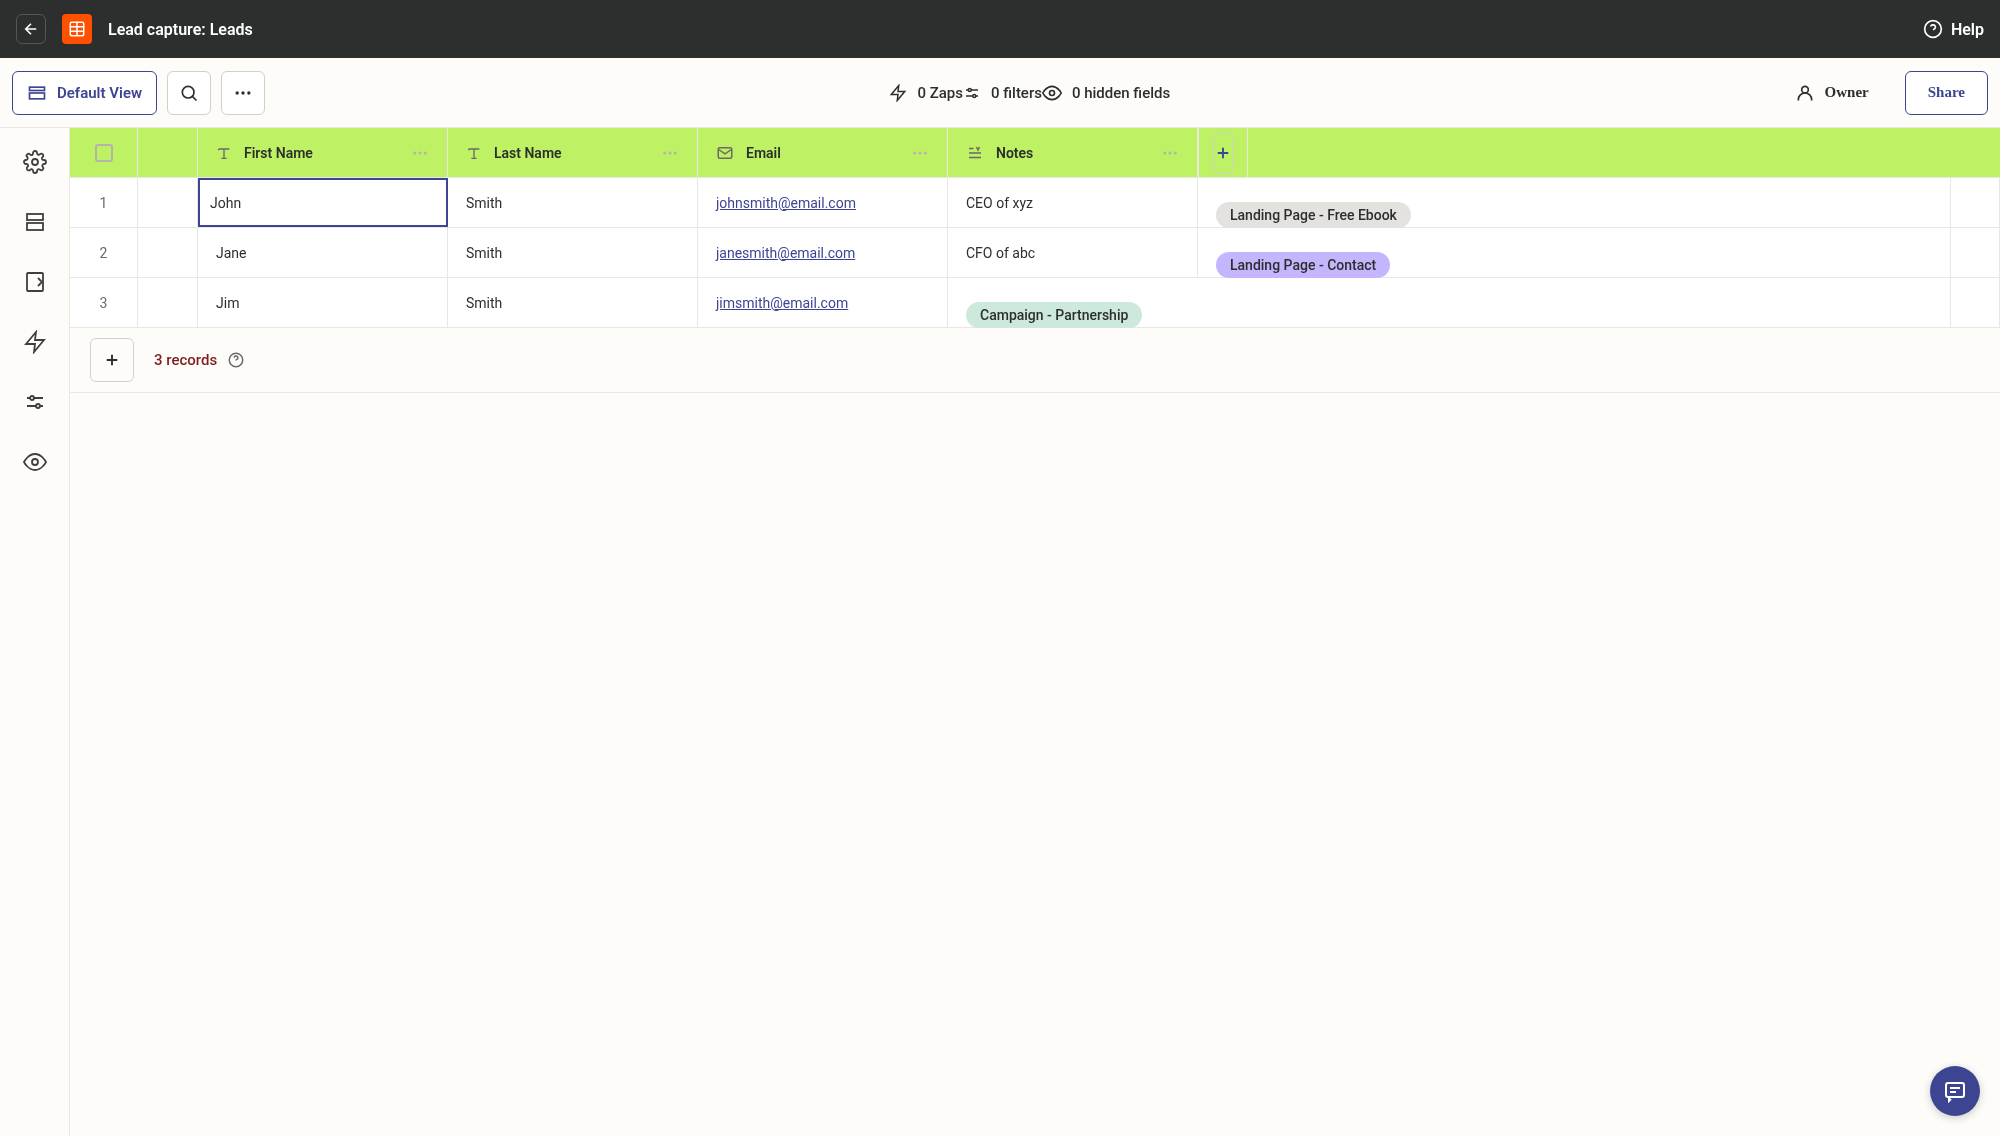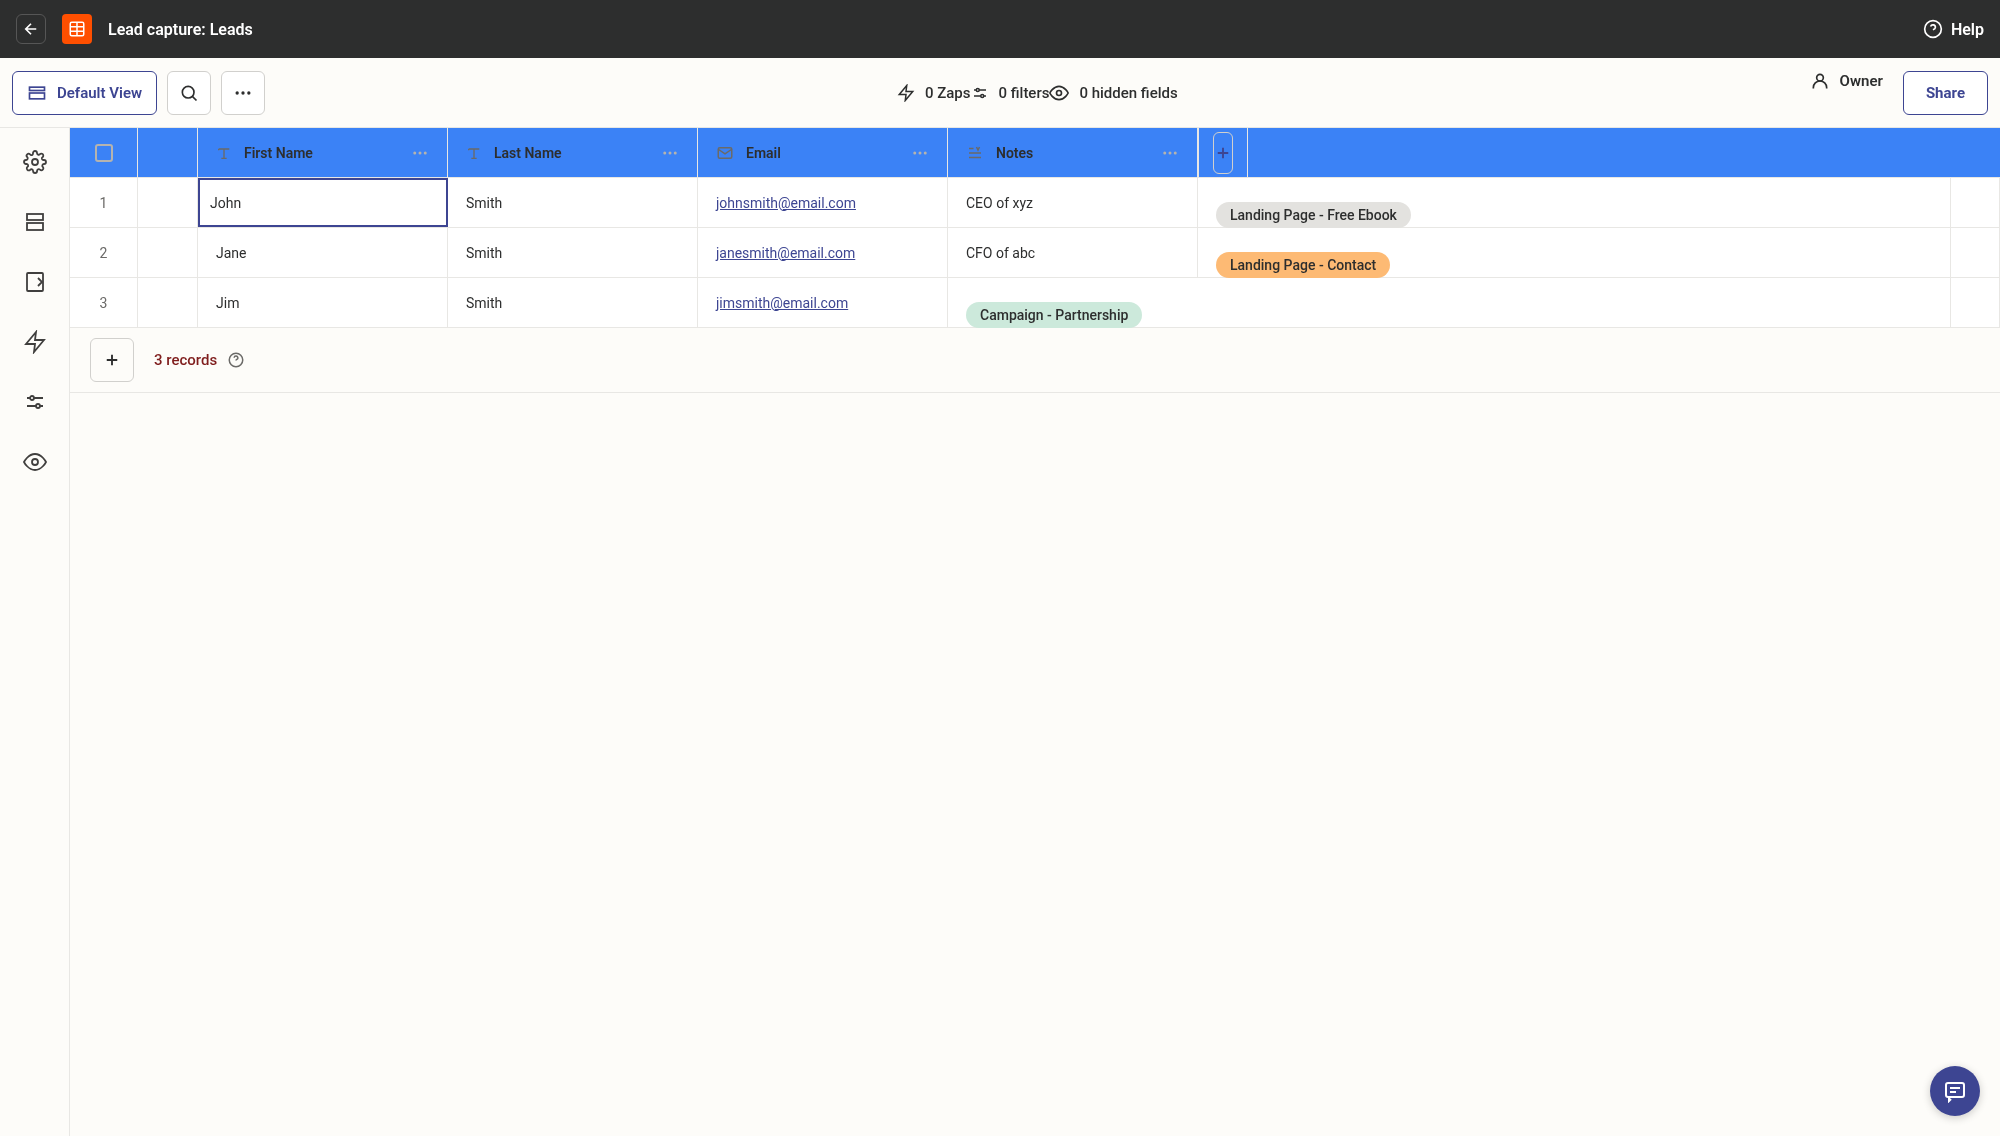--- a/index.html
+++ b/index.html
@@ -10,53 +10,53 @@
 .back-btn { width: 30px; height: 30px; border: 1.5px solid #565656; border-radius: 6px; display: flex; align-items: center; justify-content: center; cursor: pointer; }
 .app-icon { width: 30px; height: 30px; background: #ff4f00; border-radius: 4px; display: flex; align-items: center; justify-content: center; }
 .page-title { color: #fff; font-size: 16px; font-weight: 600; }
 .header-spacer { flex: 1; }
 .help-btn { display: flex; align-items: center; gap: 8px; color: #fff; font-size: 16px; font-weight: 600; cursor: pointer; }
 
 
 .toolbar { height: 70px; display: flex; align-items: center; padding: 0 12px; gap: 10px; border-bottom: 1px solid #e8e7e4; background: #fdfcf9; }
 .toolbar-left { display: flex; gap: 10px; }
 .toolbar-center { flex: 1; display: flex; justify-content: center; }
-.toolbar-right { display: flex; align-items: flex-start; gap: 20px; }
+.toolbar-right { display: flex; align-items: center; gap: 36px; font-family: Liberation Serif, serif; }
 .btn { border: 1.5px solid #d1d0cd; border-radius: 6px; background: #fff; display: flex; align-items: center; justify-content: center; cursor: pointer; padding: 0 14px; height: 44px; font-size: 15px; font-weight: 600; gap: 10px; }
 .btn-square { width: 44px; padding: 0; }
 .btn-primary { color: #3d4592; border-color: #3d4592; }
 .btn-share { color: #3d4592; border-color: #3d4592; font-weight: 700; padding: 0 22px; }
 .toolbar-info { display: flex; align-items: center; gap: 10px; font-size: 15px; font-weight: 500; cursor: pointer; }
 .owner-info { display: flex; align-items: center; gap: 10px; font-size: 15px; font-weight: 600; cursor: pointer; }
 
 
 .container { display: flex; height: calc(100vh - 128px); }
 .sidebar { width: 70px; border-right: 1px solid #e8e7e4; display: flex; flex-direction: column; align-items: center; padding-top: 20px; gap: 32px; background: #fdfcf9; }
 .sidebar-icon { width: 28px; height: 28px; display: flex; align-items: center; justify-content: center; cursor: pointer; color: #403f3e; }
 
 .main { flex: 1; overflow: auto; background: #fdfcf9; }
 
 
 .table { display: flex; flex-direction: column; }
 .table-row { display: flex; border-bottom: 1px solid #e8e7e4; height: 50px; align-items: stretch; background: #fff; }
-.table-row.header-row { height: 50px; background: #3b82f6; }
+.table-row.header-row { height: 50px; background: #bef264; }
 .cell { border-right: 1px solid #e8e7e4; display: flex; align-items: center; padding: 0 18px; position: relative; }
 .cell-rownum { width: 68px; justify-content: center; color: #6b6a68; }
 .cell-check { width: 60px; justify-content: center; }
 .cell-field { width: 250px; }
 .cell-field.selected { outline: 2px solid #3d4592; outline-offset: -2px; padding-left: 12px; }
 .cell-last { flex: 1; min-width: 200px; border-right: none; }
 .cell-add-col { width: 50px; justify-content: center; border-left: 1px solid #e8e7e4; }
 .col-header { display: flex; align-items: center; gap: 12px; font-weight: 600; width: 100%; }
 .col-name { flex: 1; }
 .col-menu { color: #b5b3af; cursor: pointer; display: flex; }
 .email-link { color: #3d4592; text-decoration: underline; }
 .tag { padding: 5px 14px; border-radius: 14px; font-size: 14px; font-weight: 500; white-space: nowrap; overflow: hidden; text-overflow: ellipsis; max-width: 100%; display: inline-block; margin-top: 24px; }
 .tag-gray { background: #e3e2df; }
-.tag-blue { background: #fdba74; }
+.tag-blue { background: #c4b5fd; }
 .tag-green { background: #cce9db; }
 .checkbox { width: 18px; height: 18px; border: 2px solid #b5b3af; border-radius: 3px; }
 
 
 .footer-row { display: flex; align-items: center; padding: 10px 10px; gap: 20px; border-bottom: 1px solid #e8e7e4; background: #fdfcf9; }
 .add-row-btn { width: 44px; height: 44px; border: 1.5px solid #d1d0cd; border-radius: 6px; display: flex; align-items: center; justify-content: center; cursor: pointer; margin-left: 10px; }
 .records-label { font-size: 15px; font-weight: 500; color: #7f1d1d; display: flex; align-items: center; gap: 10px; }
 
 
 .chat-fab { position: fixed; bottom: 20px; right: 20px; width: 50px; height: 50px; border-radius: 50%; background: #3d4592; display: flex; align-items: center; justify-content: center; cursor: pointer; box-shadow: 0 2px 8px rgba(0,0,0,0.2); }

